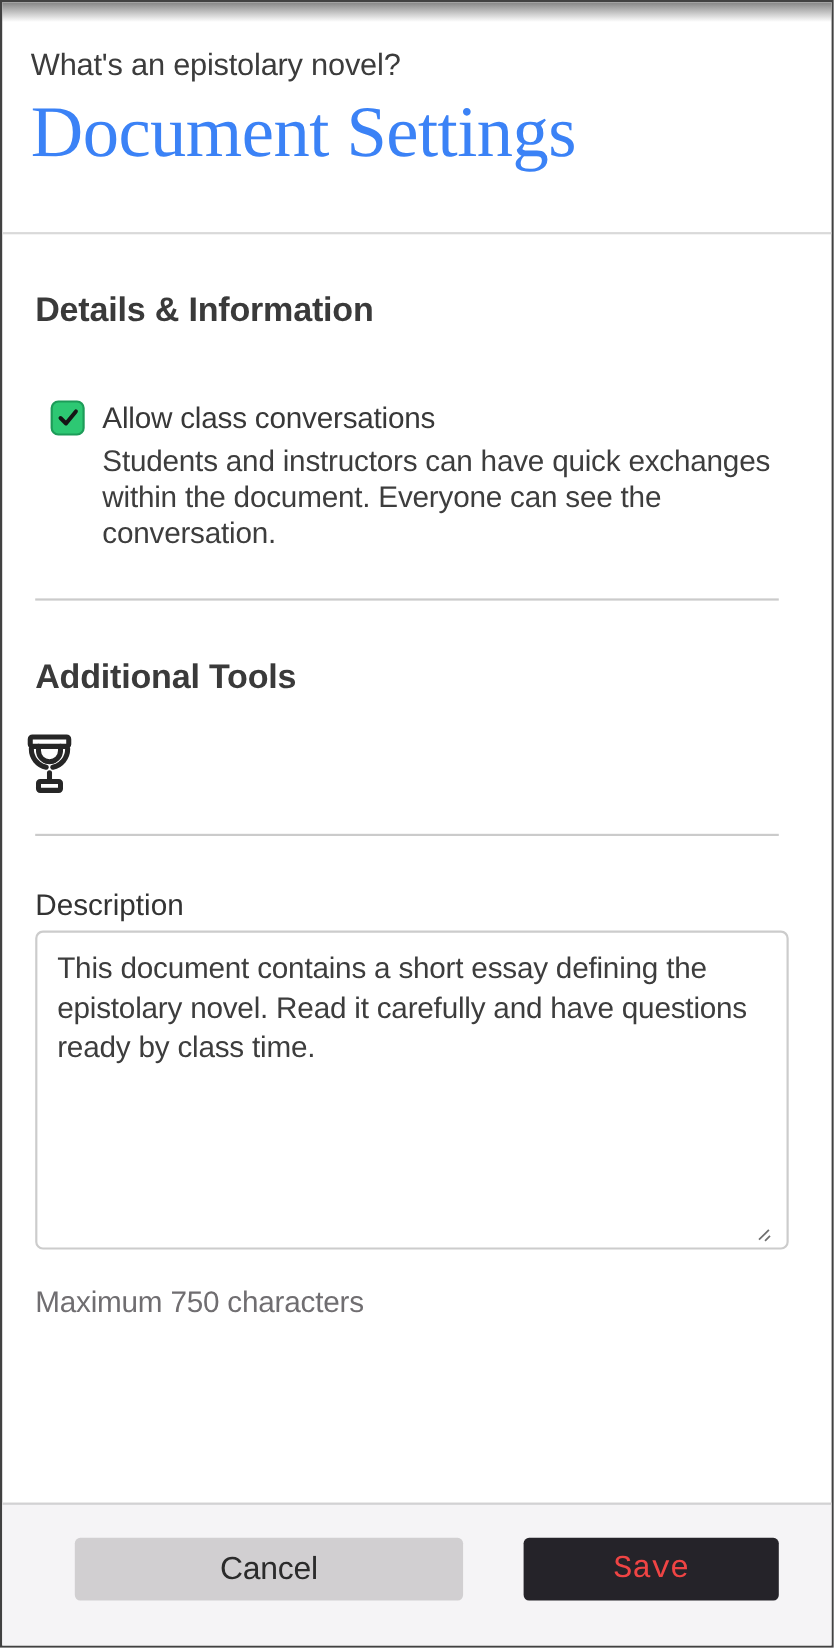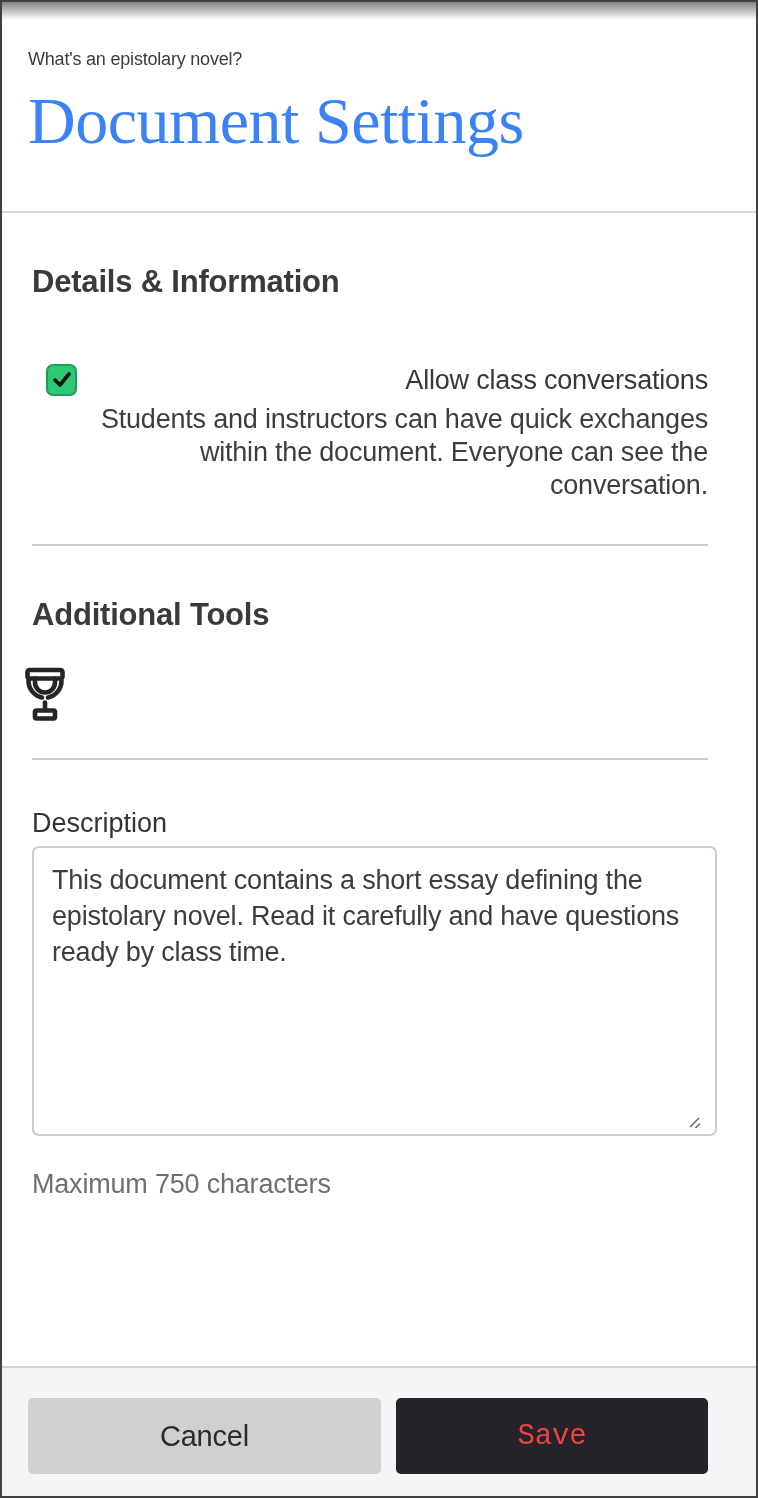--- a/index.html
+++ b/index.html
@@ -25,21 +25,21 @@
     z-index: 5;
   }
 
   
   .panel-header {
     height: 211px;
     border-bottom: 2px solid #d9d9d9;
     padding: 40px 48px 0 26px;
   }
   .context-title {
-    font-size: 18px;
+    font-size: 28px;
     line-height: 34px;
     color: #3c3c3c;
     letter-spacing: -0.2px;
   }
   .panel-title {
     margin-top: 8px;
     font-family: "Liberation Serif", "DejaVu Serif", serif;
     font-weight: 400;
     font-size: 66px;
     line-height: 74px;
@@ -64,21 +64,20 @@
     border-top: 2px solid #cbcbcb;
   }
   .divider.d1 { margin-top: 42px; }
   .divider.d2 { margin-top: 34px; }
 
   
   .checkbox-row {
     margin-top: 58px;
     display: flex;
     align-items: flex-start;
-    text-align: right;
   }
   .checkbox {
     flex: 0 0 auto;
     margin-left: 14px;
     margin-top: 6px;
     width: 31px;
     height: 32px;
     background: #2dc873;
     border: 2px solid #1d9c59;
     border-radius: 7px;
@@ -181,27 +180,28 @@
     position: absolute;
     left: 0; right: 0; bottom: 0;
     height: 130px;
     background: #f5f4f6;
     border-top: 2px solid #d2d1d3;
     padding: 30px 48px 0 26px;
     display: flex;
     gap: 15px;
   }
   .btn {
-    height: 76px;
+    height: 57px;
     border: none;
     border-radius: 5px;
     font-family: "Liberation Sans", "DejaVu Sans", sans-serif;
     font-size: 29px;
     cursor: pointer;
     letter-spacing: -0.2px;
+    margin-left: 40px;
   }
   .btn-cancel {
     width: 353px;
     background: #d1cfd1;
     color: #2b2b2b;
   }
   .btn-save {
     flex: 1;
     background: #252329;
     color: #ef4444;

